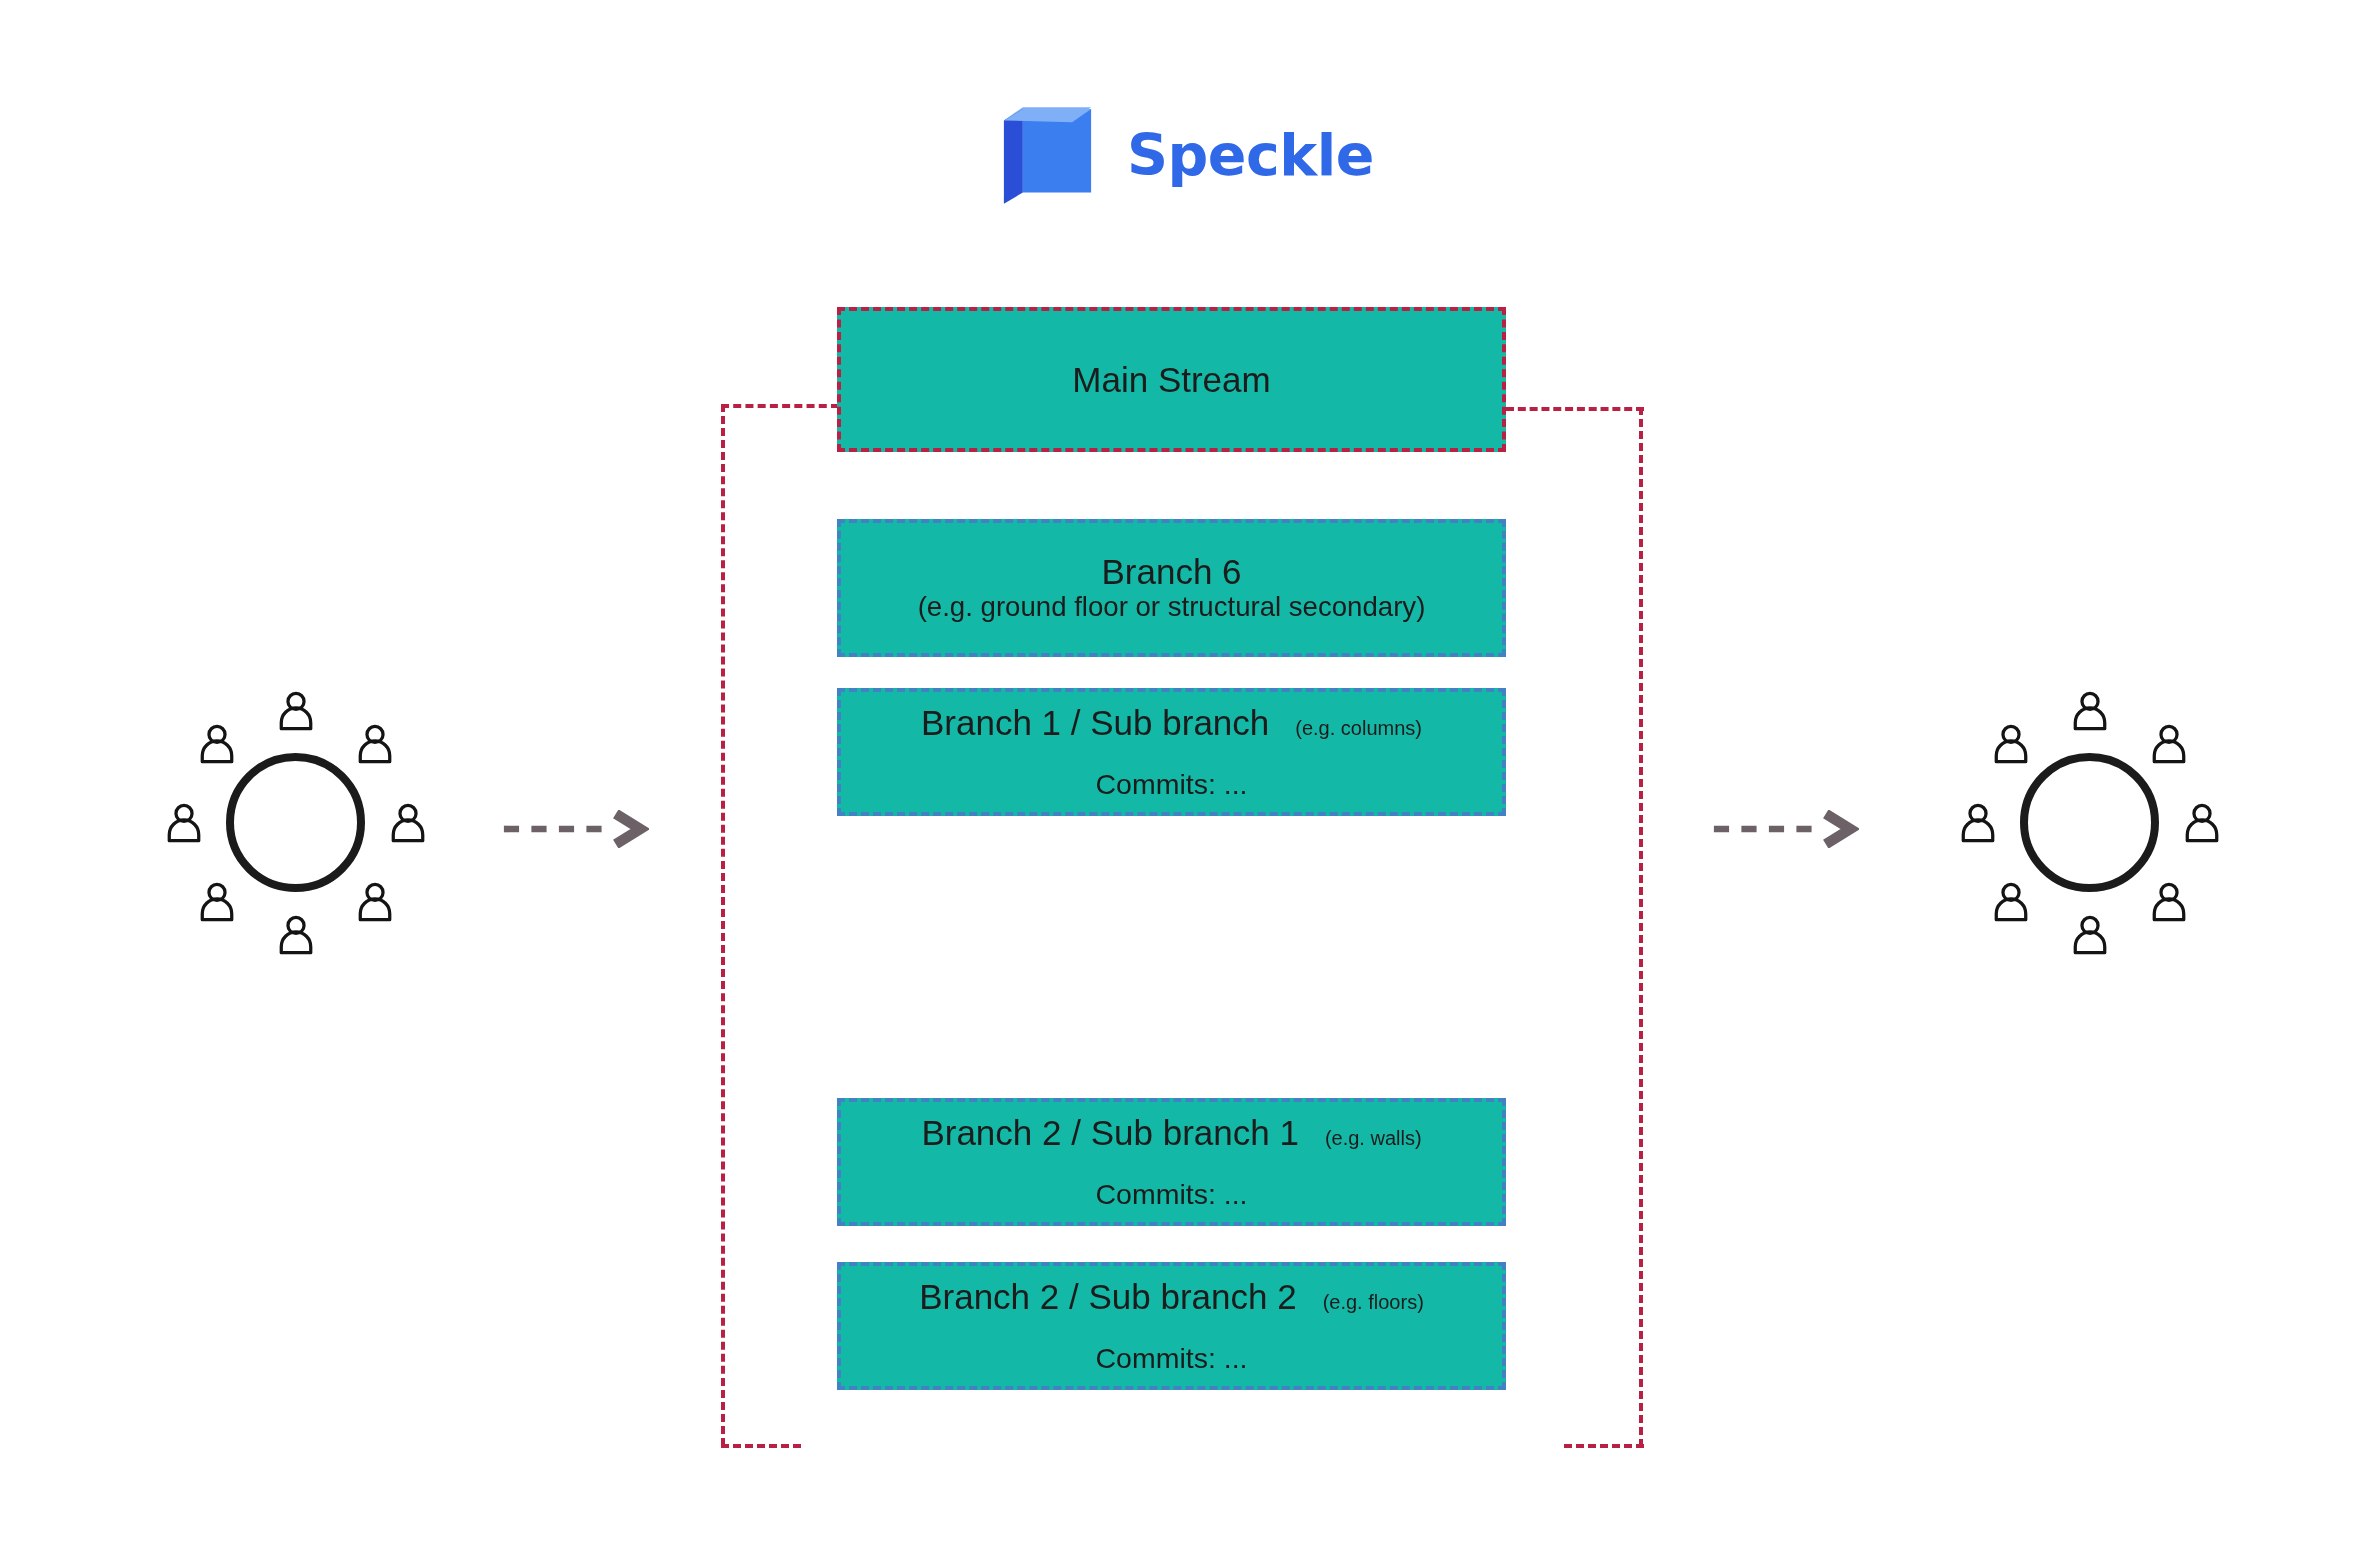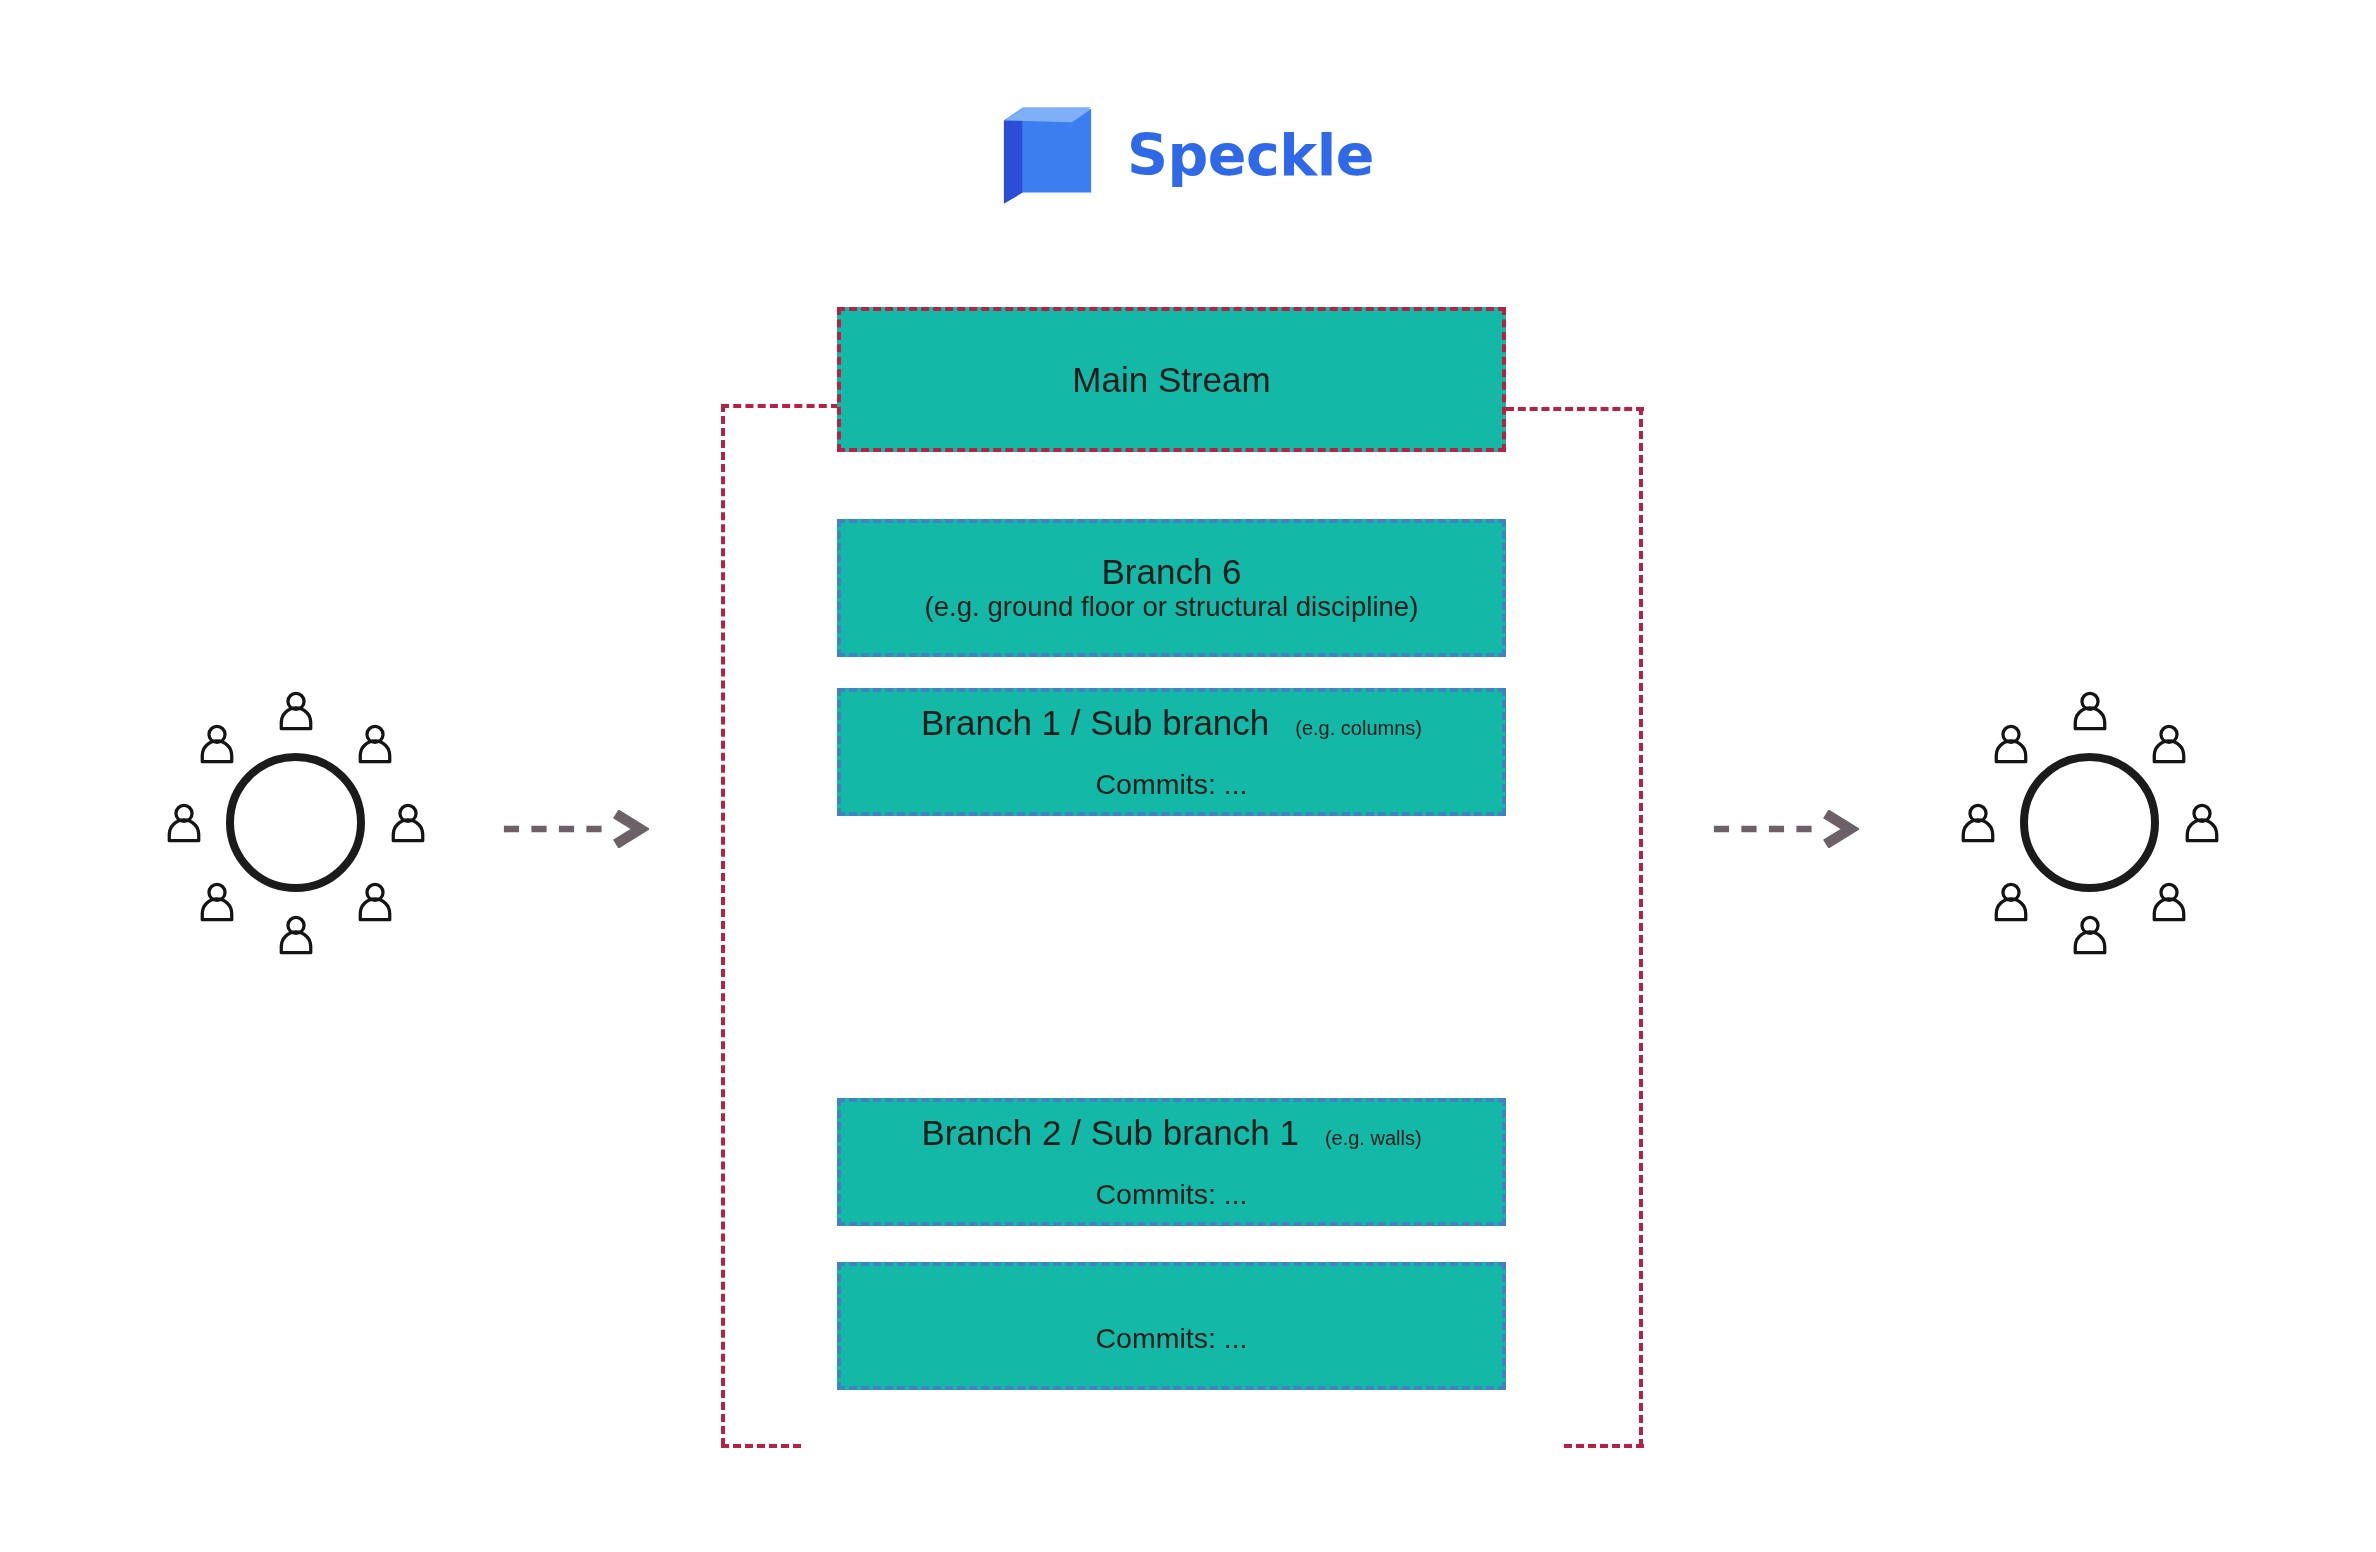--- a/index.html
+++ b/index.html
@@ -160,41 +160,45 @@
   <div class="conn conn-h" style="left:1506px; top:407px; width:138px;"></div>
   <div class="conn conn-v" style="left:1639px; top:407px; height:1040px;"></div>
   <div class="conn conn-h" style="left:1564px; top:1444px; width:80px;"></div>
 
   <div class="box box-main" style="top:307px; height:145px;">
     <div class="title-lg">Main Stream</div>
   </div>
 
   <div class="box box-branch" style="top:519px; height:138px;">
     <div class="title-lg">Branch 6</div>
-    <div class="sub-sm">(e.g. ground floor or structural discipline)</div>
+    <div class="sub-sm">(e.g. ground floor or structural secondary)</div>
   </div>
 
   <div class="box box-branch" style="top:688px; height:128px;">
     <div class="inline-row">
       <span class="title-lg">Branch 1 / Sub branch</span>
       <span class="sub-sm">(e.g. columns)</span>
     </div>
     <div class="commits-line">Commits: ...</div>
   </div>
 
 
   <div class="box box-branch" style="top:1098px; height:128px;">
     <div class="inline-row">
       <span class="title-lg">Branch 2 / Sub branch 1</span>
       <span class="sub-sm">(e.g. walls)</span>
     </div>
     <div class="commits-line">Commits: ...</div>
   </div>
 
   <div class="box box-branch" style="top:1262px; height:128px;">
+    <div class="inline-row">
+      <span class="title-lg">Branch 2 / Sub branch 2</span>
+      <span class="sub-sm">(e.g. floors)</span>
+    </div>
     <div class="commits-line">Commits: ...</div>
   </div>
 
   <div class="cluster" id="cluster-left" style="left:158px; top:685px;">
     <div class="cluster-ring"></div>
   <div class="person" style="left: 138px; top: 26px;"><svg viewBox="0 0 46 46" width="44" height="44" aria-hidden="true">
           <circle cx="23" cy="13" r="8.4" fill="none" stroke="#141414" stroke-width="3.4"></circle>
           <path d="M7.6 41.5 v-6.3 a15.4 15.4 0 0 1 30.8 0 v6.3 Z" fill="none" stroke="#141414" stroke-width="3.4" stroke-linejoin="round"></path>
         </svg></div>
       <div class="person" style="left: 217px; top: 59px;"><svg viewBox="0 0 46 46" width="44" height="44" aria-hidden="true">

